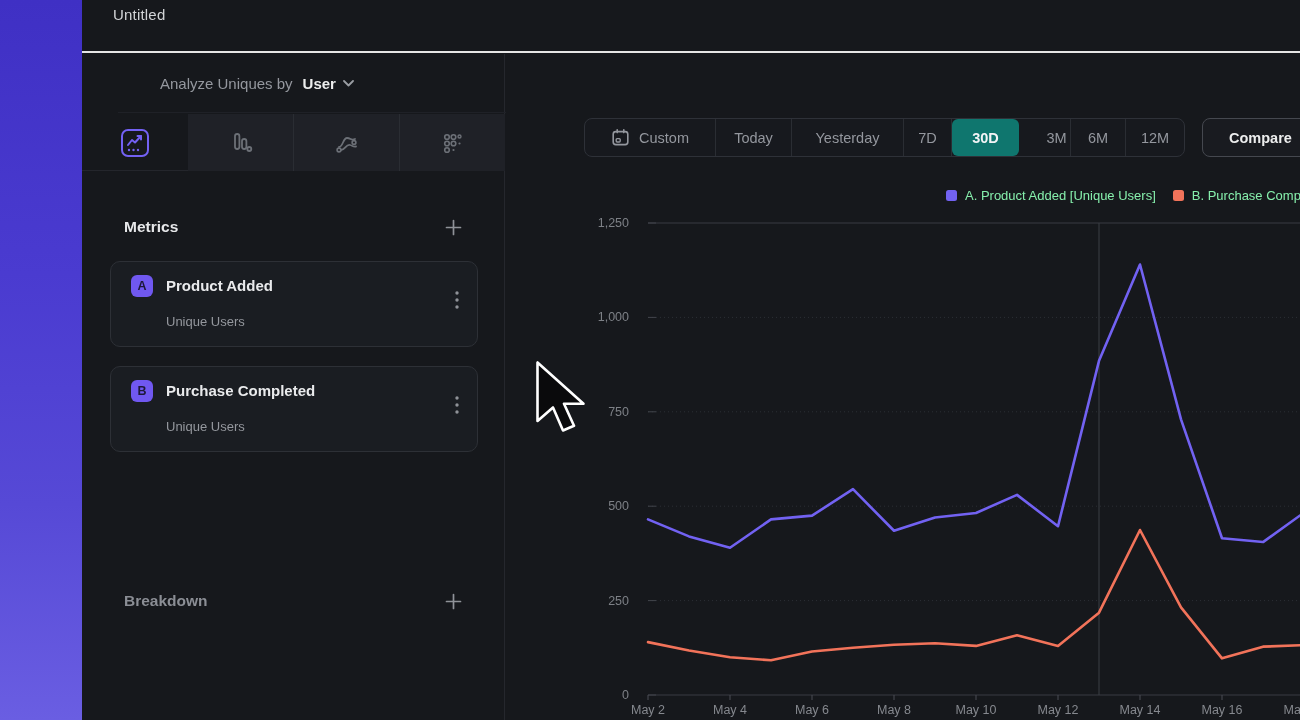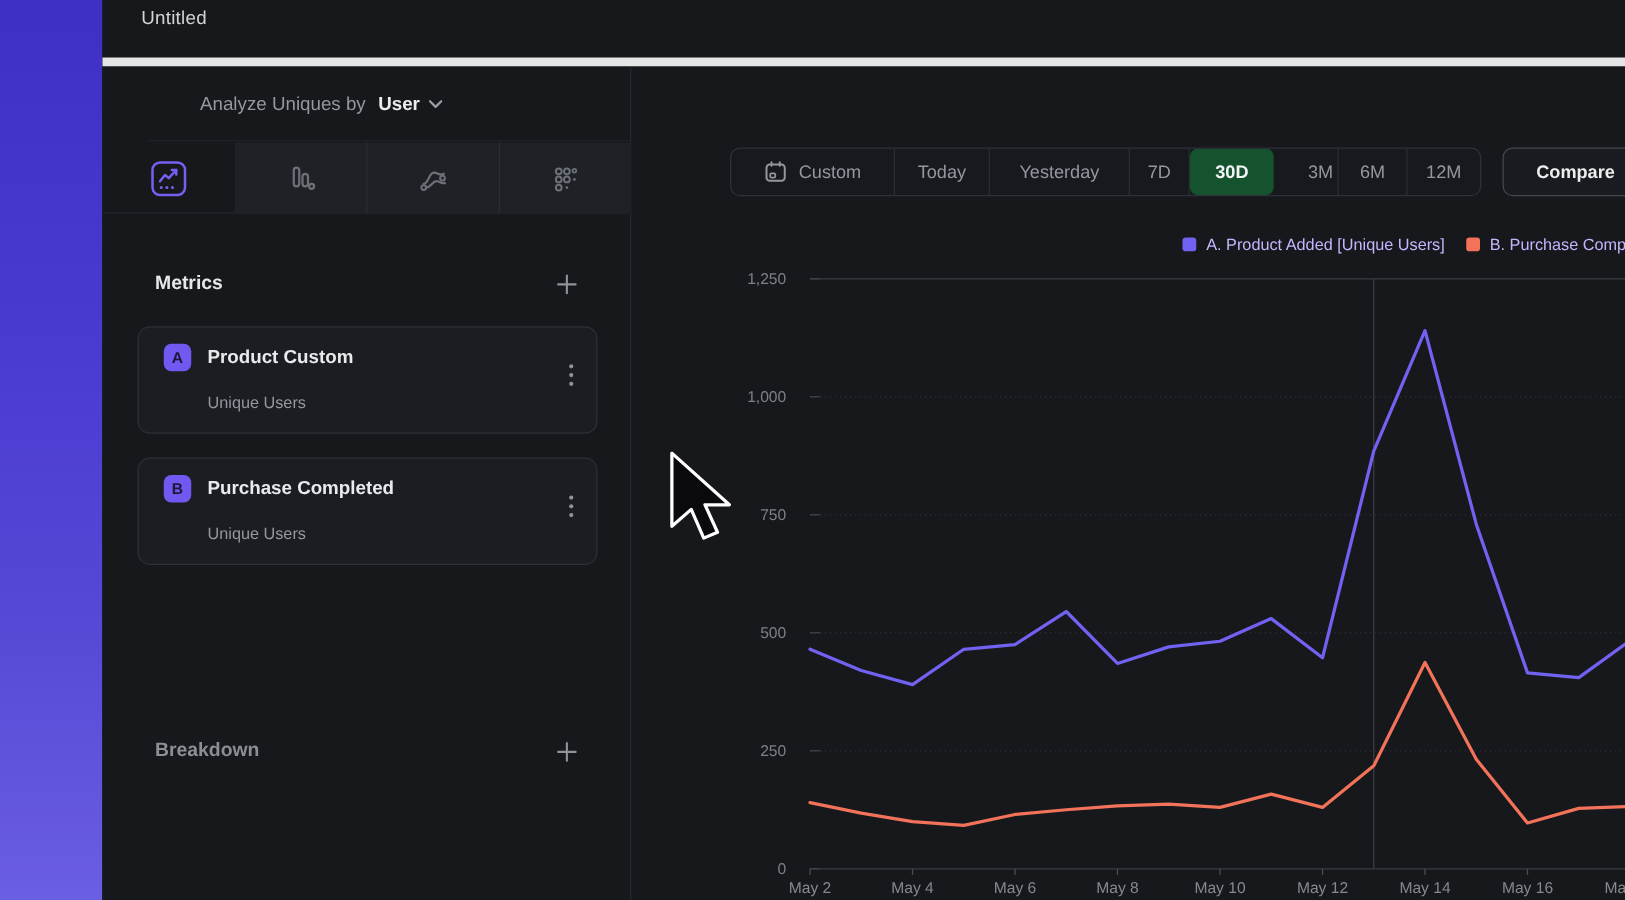--- a/index.html
+++ b/index.html
@@ -5,21 +5,21 @@
   html,body{margin:0;padding:0;background:#0e0f12;}
   *{box-sizing:border-box;font-family:"Liberation Sans",sans-serif;}
   .stage{position:relative;width:1300px;height:720px;overflow:hidden;background:#0e0f12;}
 
   
   .left-strip{position:absolute;left:0;top:0;width:82px;height:720px;
     background:linear-gradient(180deg,#3f30c4 0%,#4a3bd0 38%,#5649d6 70%,#6a5ee2 100%);}
 
   
   .app{position:absolute;left:82px;top:0;width:1218px;height:720px;background:#16181c;}
-  .topbar{position:absolute;left:0;top:0;width:100%;height:53px;border-bottom:7px solid #e5e5e5;}
+  .topbar{position:absolute;left:0;top:0;width:100%;height:53px;border-bottom:2px solid #e5e5e5;}
   .report-title{position:absolute;left:31px;top:6px;font-size:15px;color:#d2d4d7;font-weight:500;letter-spacing:.2px;}
 
   
   .sidebar{position:absolute;left:0;top:54px;width:423px;height:666px;border-right:1px solid #25272d;background:#16181c;}
   .analyze-row{position:absolute;left:0;top:0;width:100%;height:59px;border-bottom:1px solid #1f2127;
     display:flex;align-items:center;padding-left:42px;gap:10px;margin-left:36px;}
   .analyze-label{font-size:15px;color:#94979e;}
   .analyze-dd{display:flex;align-items:center;gap:7px;background:none;border:none;cursor:pointer;padding:0;}
   .analyze-value{font-size:15px;color:#eceded;font-weight:700;text-align:right;}
 
@@ -43,28 +43,28 @@
   .kebab{position:absolute;right:16px;top:27px;background:none;border:none;cursor:pointer;padding:2px;}
 
   
   .main{position:absolute;left:424px;top:54px;width:794px;height:666px;overflow:hidden;background:#16181c;}
 
   .range-group{position:absolute;left:78px;top:64px;height:39px;display:flex;align-items:stretch;
     border:1px solid #2e3138;border-radius:8px;background:#17191e;overflow:hidden;}
   .range-btn{display:flex;align-items:center;justify-content:center;gap:9px;font-size:14.5px;color:#94979e;
     cursor:pointer;border-right:1px solid #2a2d33;}
   .range-btn:last-child{border-right:none;}
-  .range-btn.selected{background:#14532d;color:#f3f4f6;font-weight:700;border-radius:6px;border-right:none;}
+  .range-btn.selected{background:#0f766e;color:#f3f4f6;font-weight:700;border-radius:6px;border-right:none;}
   .compare-btn{position:absolute;left:696px;top:64px;height:39px;width:116px;border:1px solid #45484f;border-radius:8px;
     background:#191b20;color:#eceded;font-size:14.5px;font-weight:700;display:flex;align-items:center;padding-left:26px;cursor:pointer;}
 
   .legend{position:absolute;left:440px;top:134px;display:flex;gap:17px;white-space:nowrap;}
   .legend-item{display:flex;align-items:center;gap:8px;cursor:pointer;}
   .legend-swatch{width:11px;height:11px;border-radius:2.5px;flex:none;}
-  .legend-label{font-size:13px;color:#c4b5fd;}
+  .legend-label{font-size:13px;color:#86efac;}
 
   .chart-svg{position:absolute;left:0;top:0;}
   text{font-family:"Liberation Sans",sans-serif;}
 
   .cursor{position:absolute;left:536px;top:361px;pointer-events:none;}
 </style>
 </head>
 <body>
 
 <div class="stage">
@@ -132,21 +132,21 @@
         <span class="section-title">Metrics</span>
         <button class="plus-btn">
           <svg width="17" height="17" viewBox="0 0 17 17">
             <path d="M8.5 1.5 V15.5 M1.5 8.5 H15.5" stroke="#8f9298" stroke-width="1.7" stroke-linecap="round"></path>
           </svg>
         </button>
       </div>
 
       <div class="metric-card" style="top:207px">
         <div class="badge">A</div>
-        <div class="metric-title">Product Custom</div>
+        <div class="metric-title">Product Added</div>
         <div class="metric-sub">Unique Users</div>
         <button class="kebab">
           <svg width="4" height="18" viewBox="0 0 4 18">
             <circle cx="2" cy="2" r="1.7" fill="#8f9298"></circle>
               <circle cx="2" cy="9" r="1.7" fill="#8f9298"></circle>
               <circle cx="2" cy="16" r="1.7" fill="#8f9298"></circle>
           </svg>
         </button>
       </div>
 

